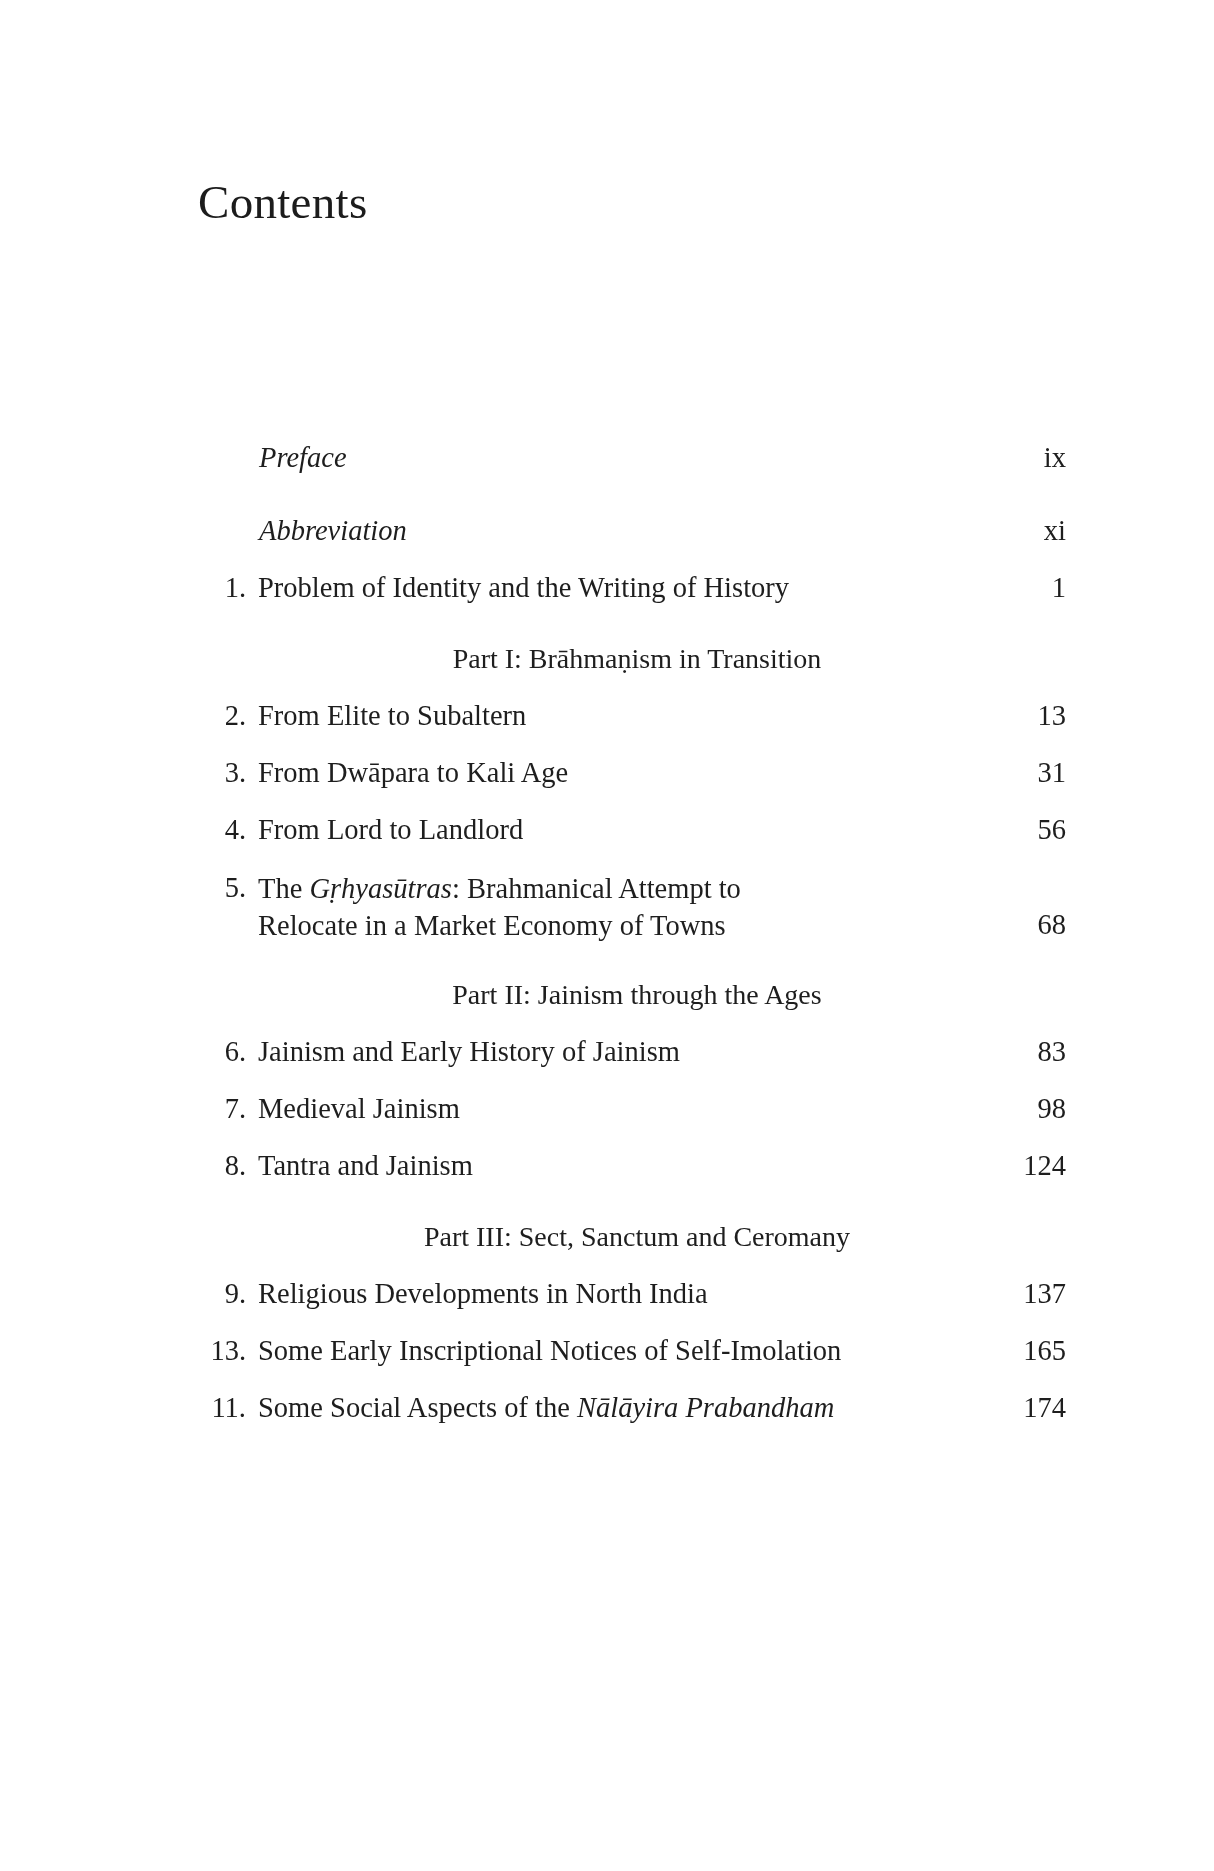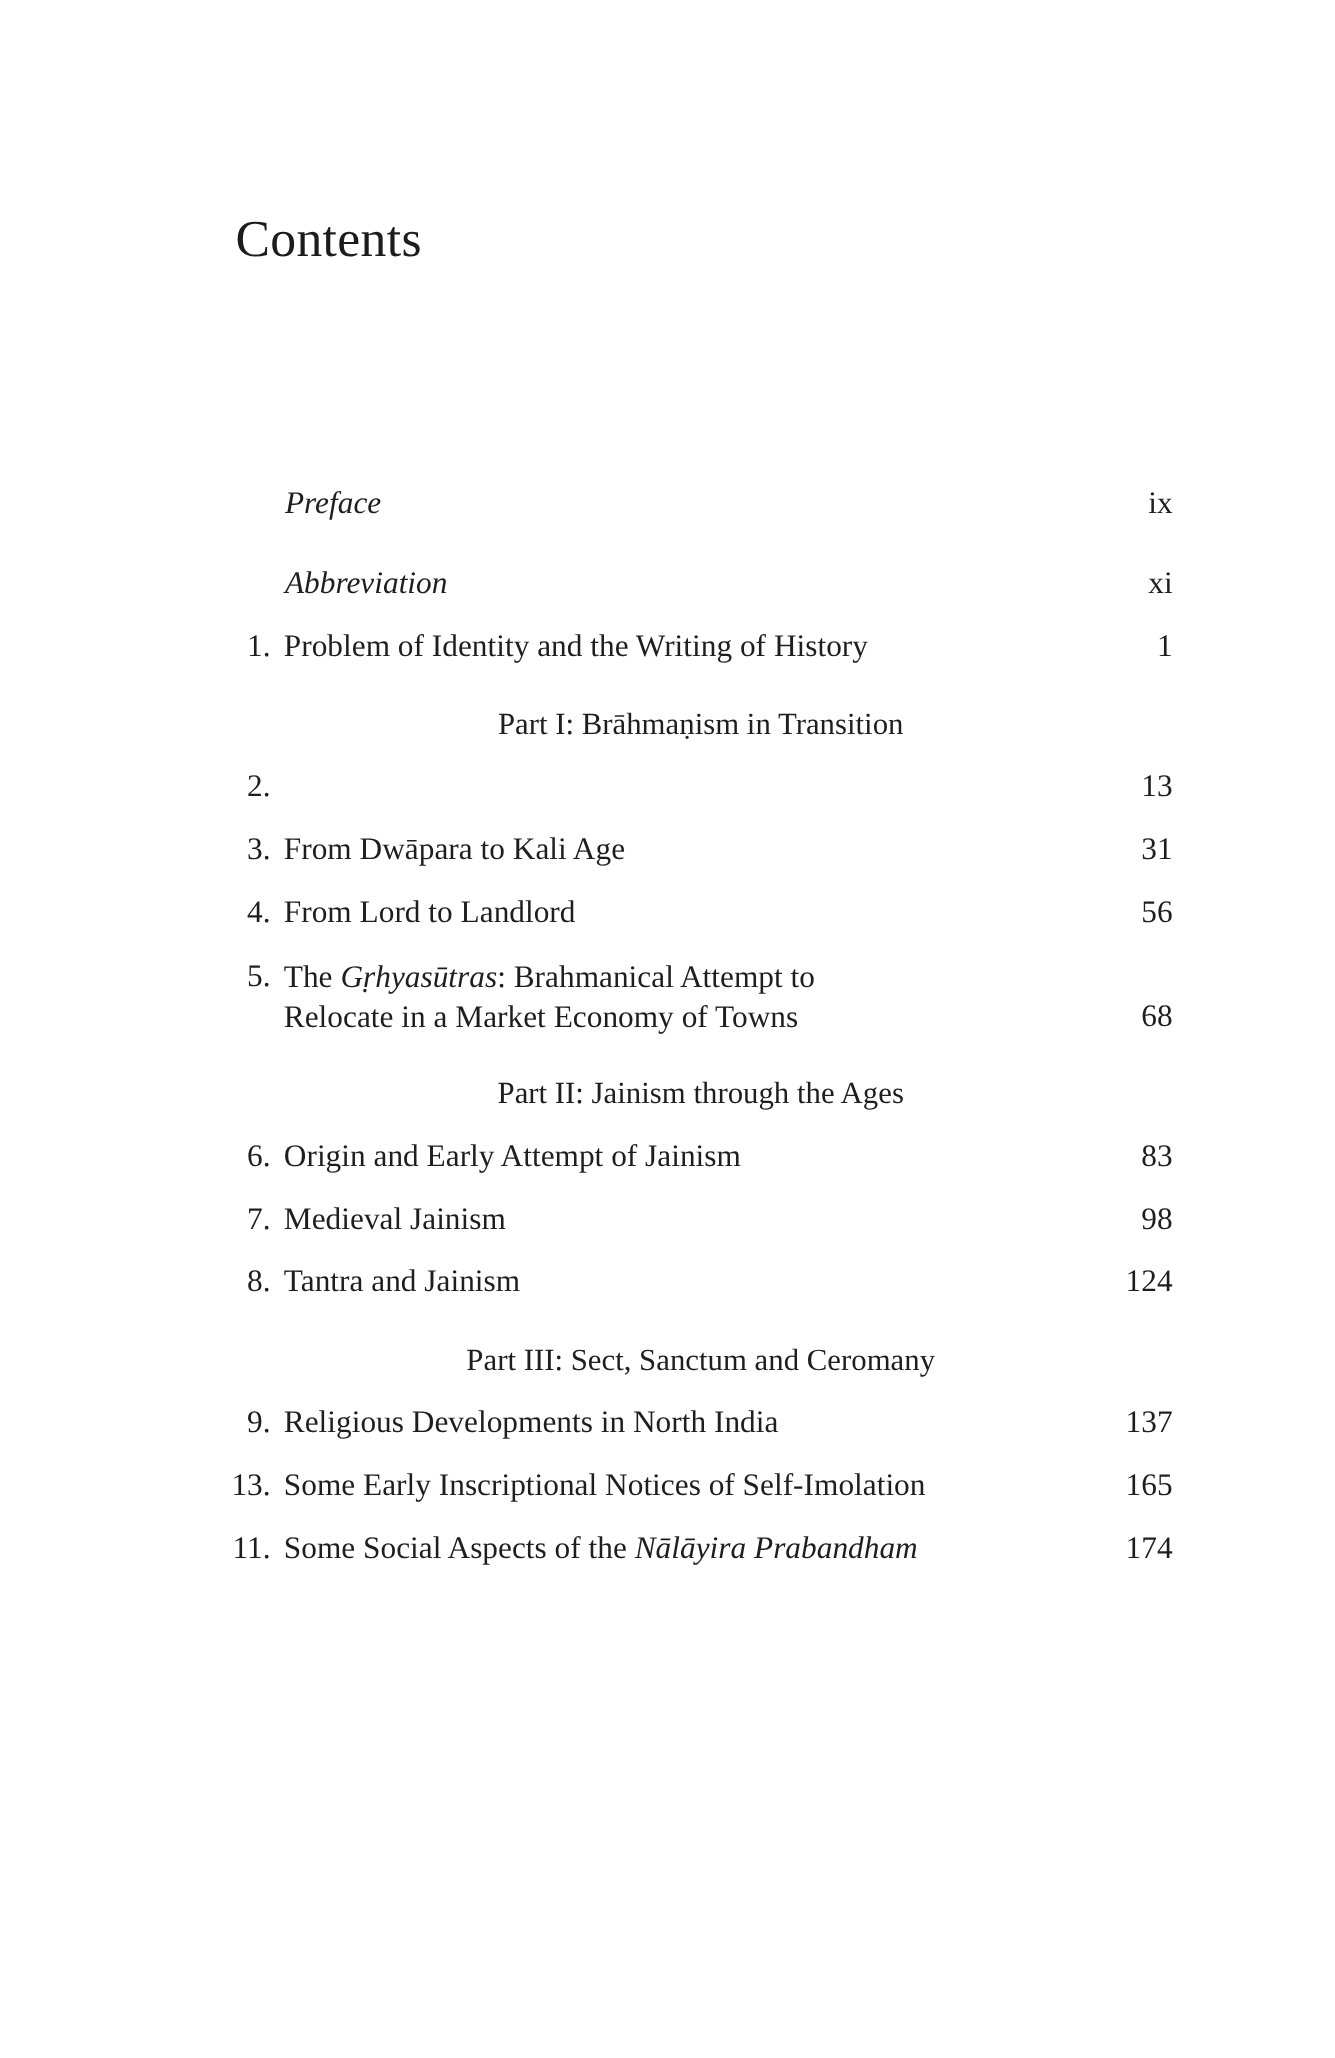--- a/index.html
+++ b/index.html
@@ -15,21 +15,21 @@
       font-family: "Liberation Serif", "DejaVu Serif", serif;
       color: #1e1e1e;
     }
     .page-title {
       position: absolute;
       left: 198px;
       top: 172px;
       font-size: 47px;
       line-height: 60px;
       font-weight: normal;
-      margin: 16px;
+      margin: 0;
       letter-spacing: 0.3px;
       color: #1c1c1c;
     }
     .toc {
       position: absolute;
       left: 0;
       top: 0;
       width: 1214px;
     }
     .row {
@@ -98,20 +98,21 @@
   <div class="row" style="top:570px;">
     <span class="num">1.</span>
     <span class="title">Problem of Identity and the Writing of History</span>
     <span class="page">1</span>
   </div>
 
   <div class="part-heading" style="top:641px;">Part I: Brāhmaṇism in Transition</div>
 
   <div class="row" style="top:698px;">
     <span class="num">2.</span>
+    <span class="title">From Elite to Subaltern</span>
     <span class="page">13</span>
   </div>
   <div class="row" style="top:755px;">
     <span class="num">3.</span>
     <span class="title">From Dwāpara to Kali Age</span>
     <span class="page">31</span>
   </div>
   <div class="row" style="top:812px;">
     <span class="num">4.</span>
     <span class="title">From Lord to Landlord</span>
@@ -120,21 +121,21 @@
   <div class="row two-line" style="top:870px;">
     <span class="num">5.</span>
     <span class="title"><span>The </span><em>Gṛhyasūtras</em><span>: Brahmanical Attempt to</span><br><span>Relocate in a Market Economy of Towns</span></span>
     <span class="page">68</span>
   </div>
 
   <div class="part-heading" style="top:977px;">Part II: Jainism through the Ages</div>
 
   <div class="row" style="top:1034px;">
     <span class="num">6.</span>
-    <span class="title">Origin and Early Attempt of Jainism</span>
+    <span class="title">Jainism and Early History of Jainism</span>
     <span class="page">83</span>
   </div>
   <div class="row" style="top:1091px;">
     <span class="num">7.</span>
     <span class="title">Medieval Jainism</span>
     <span class="page">98</span>
   </div>
   <div class="row" style="top:1148px;">
     <span class="num">8.</span>
     <span class="title">Tantra and Jainism</span>

